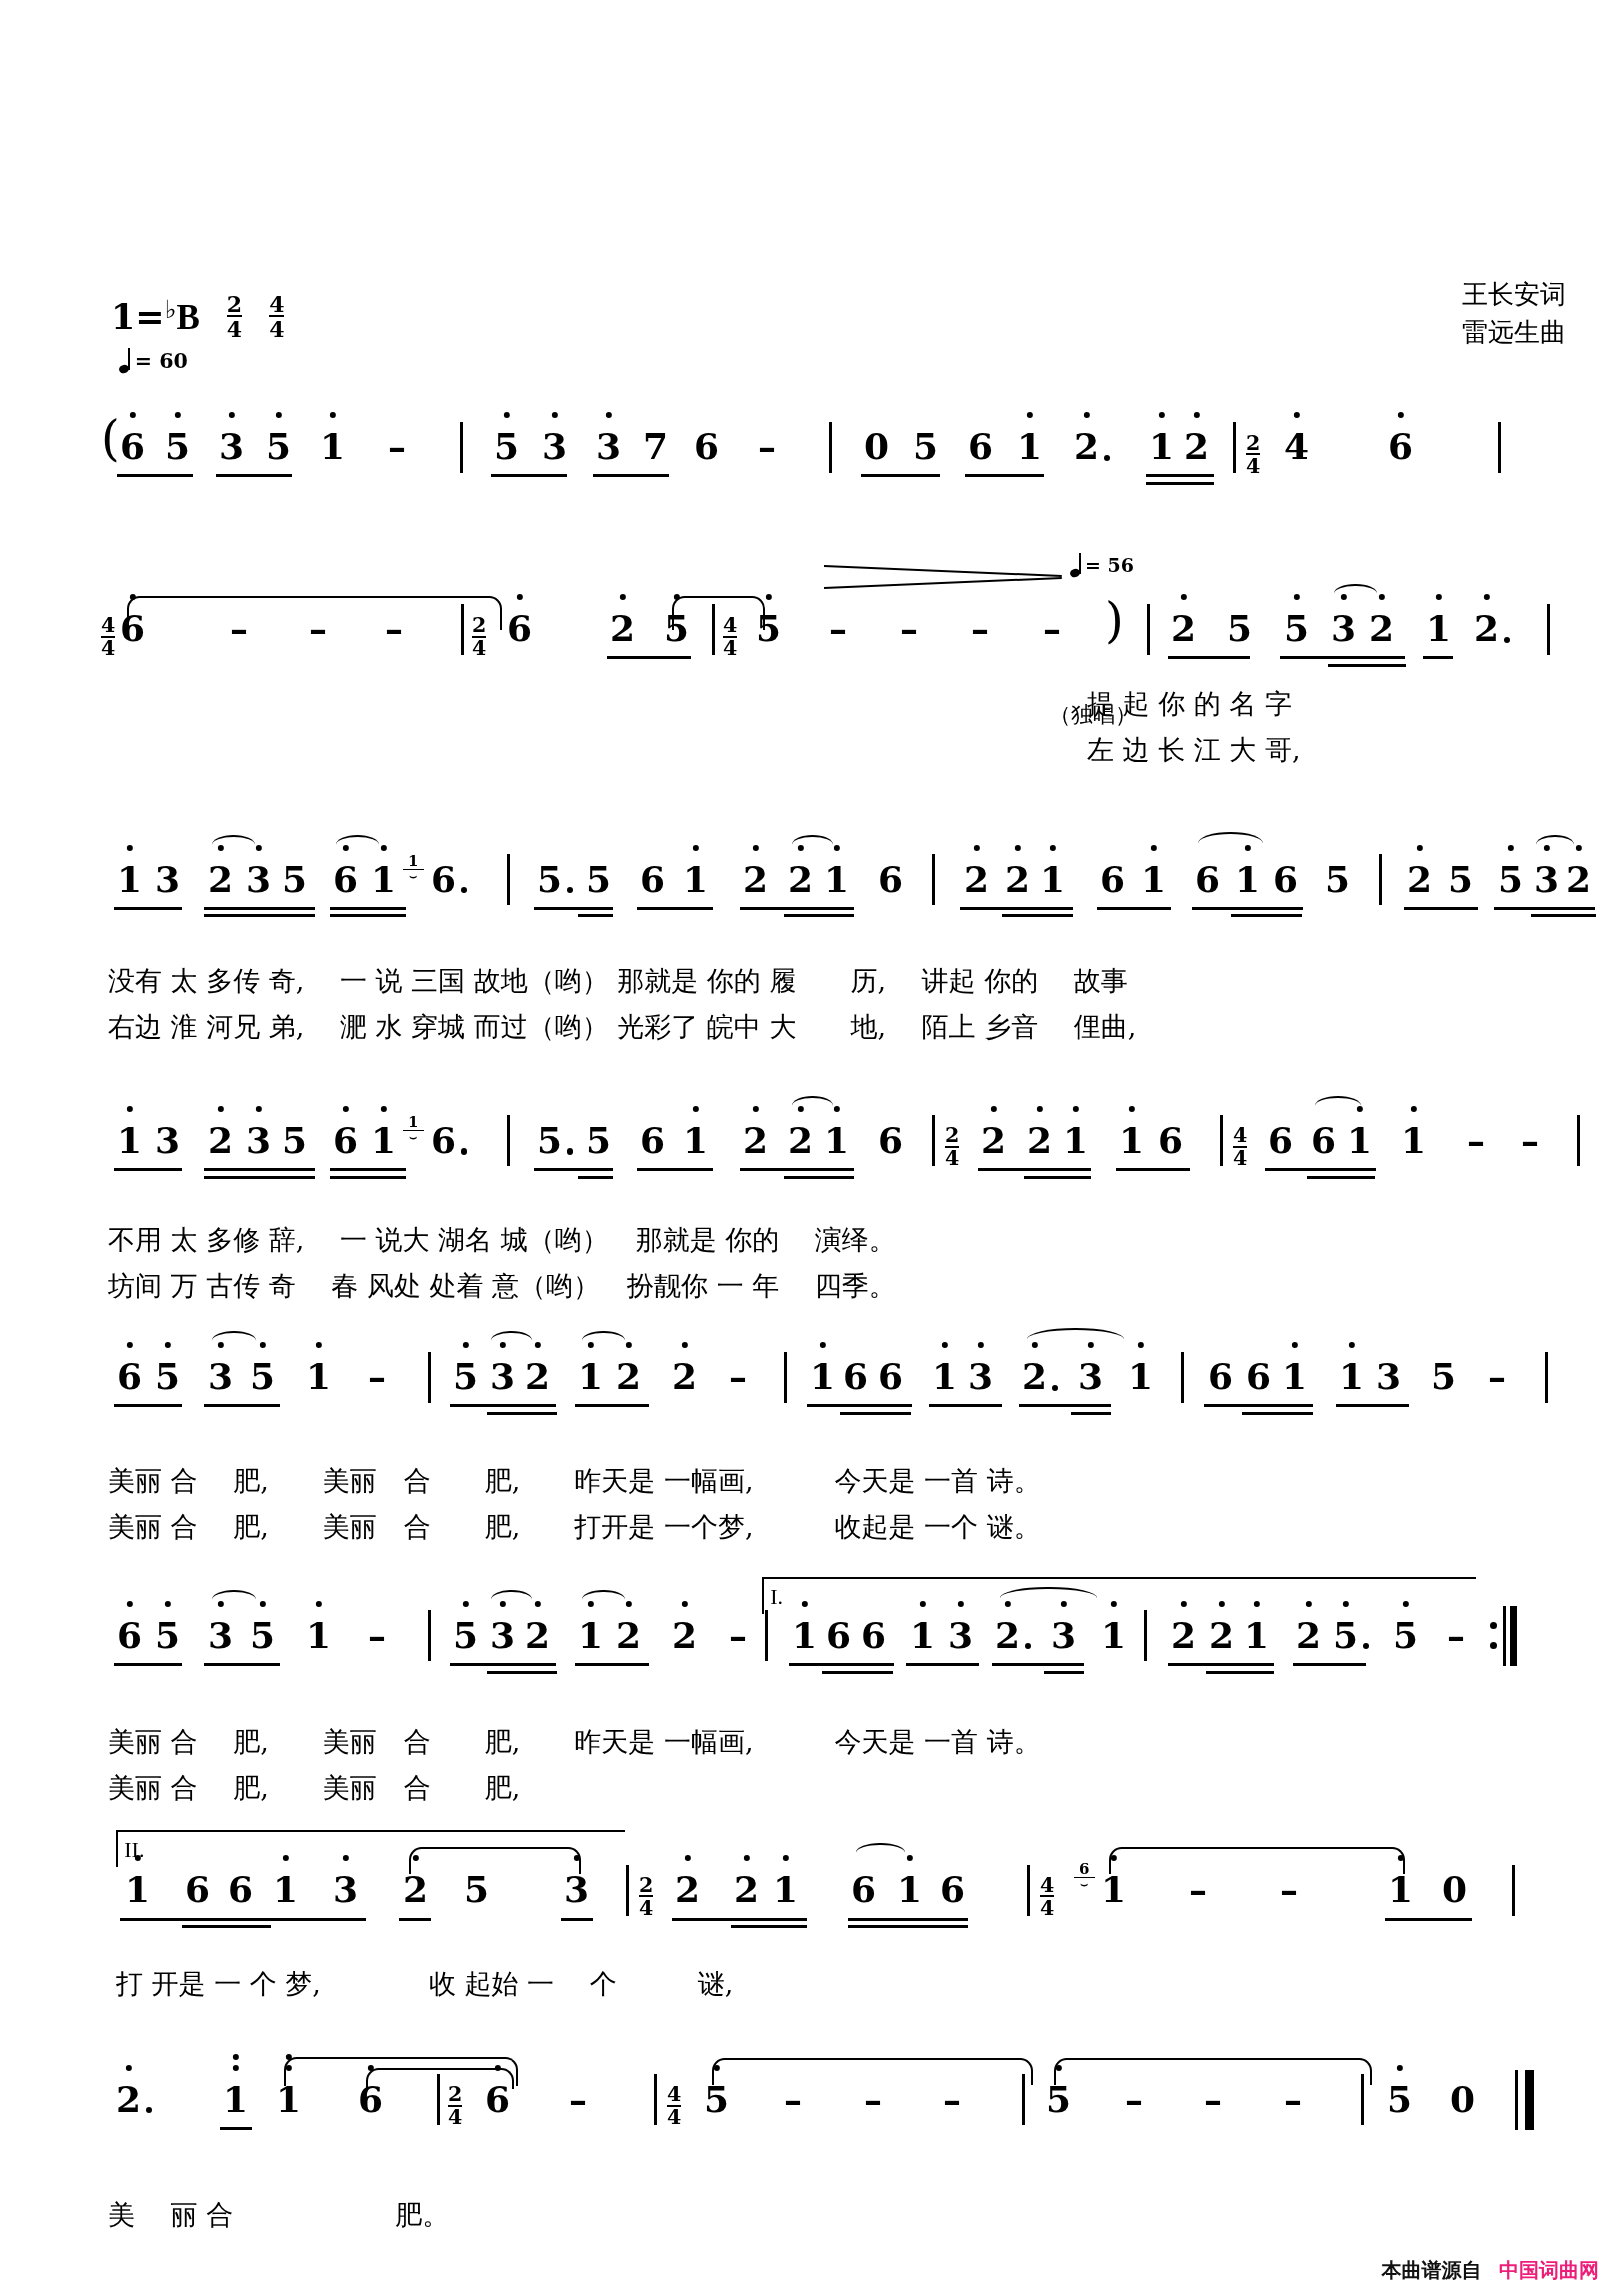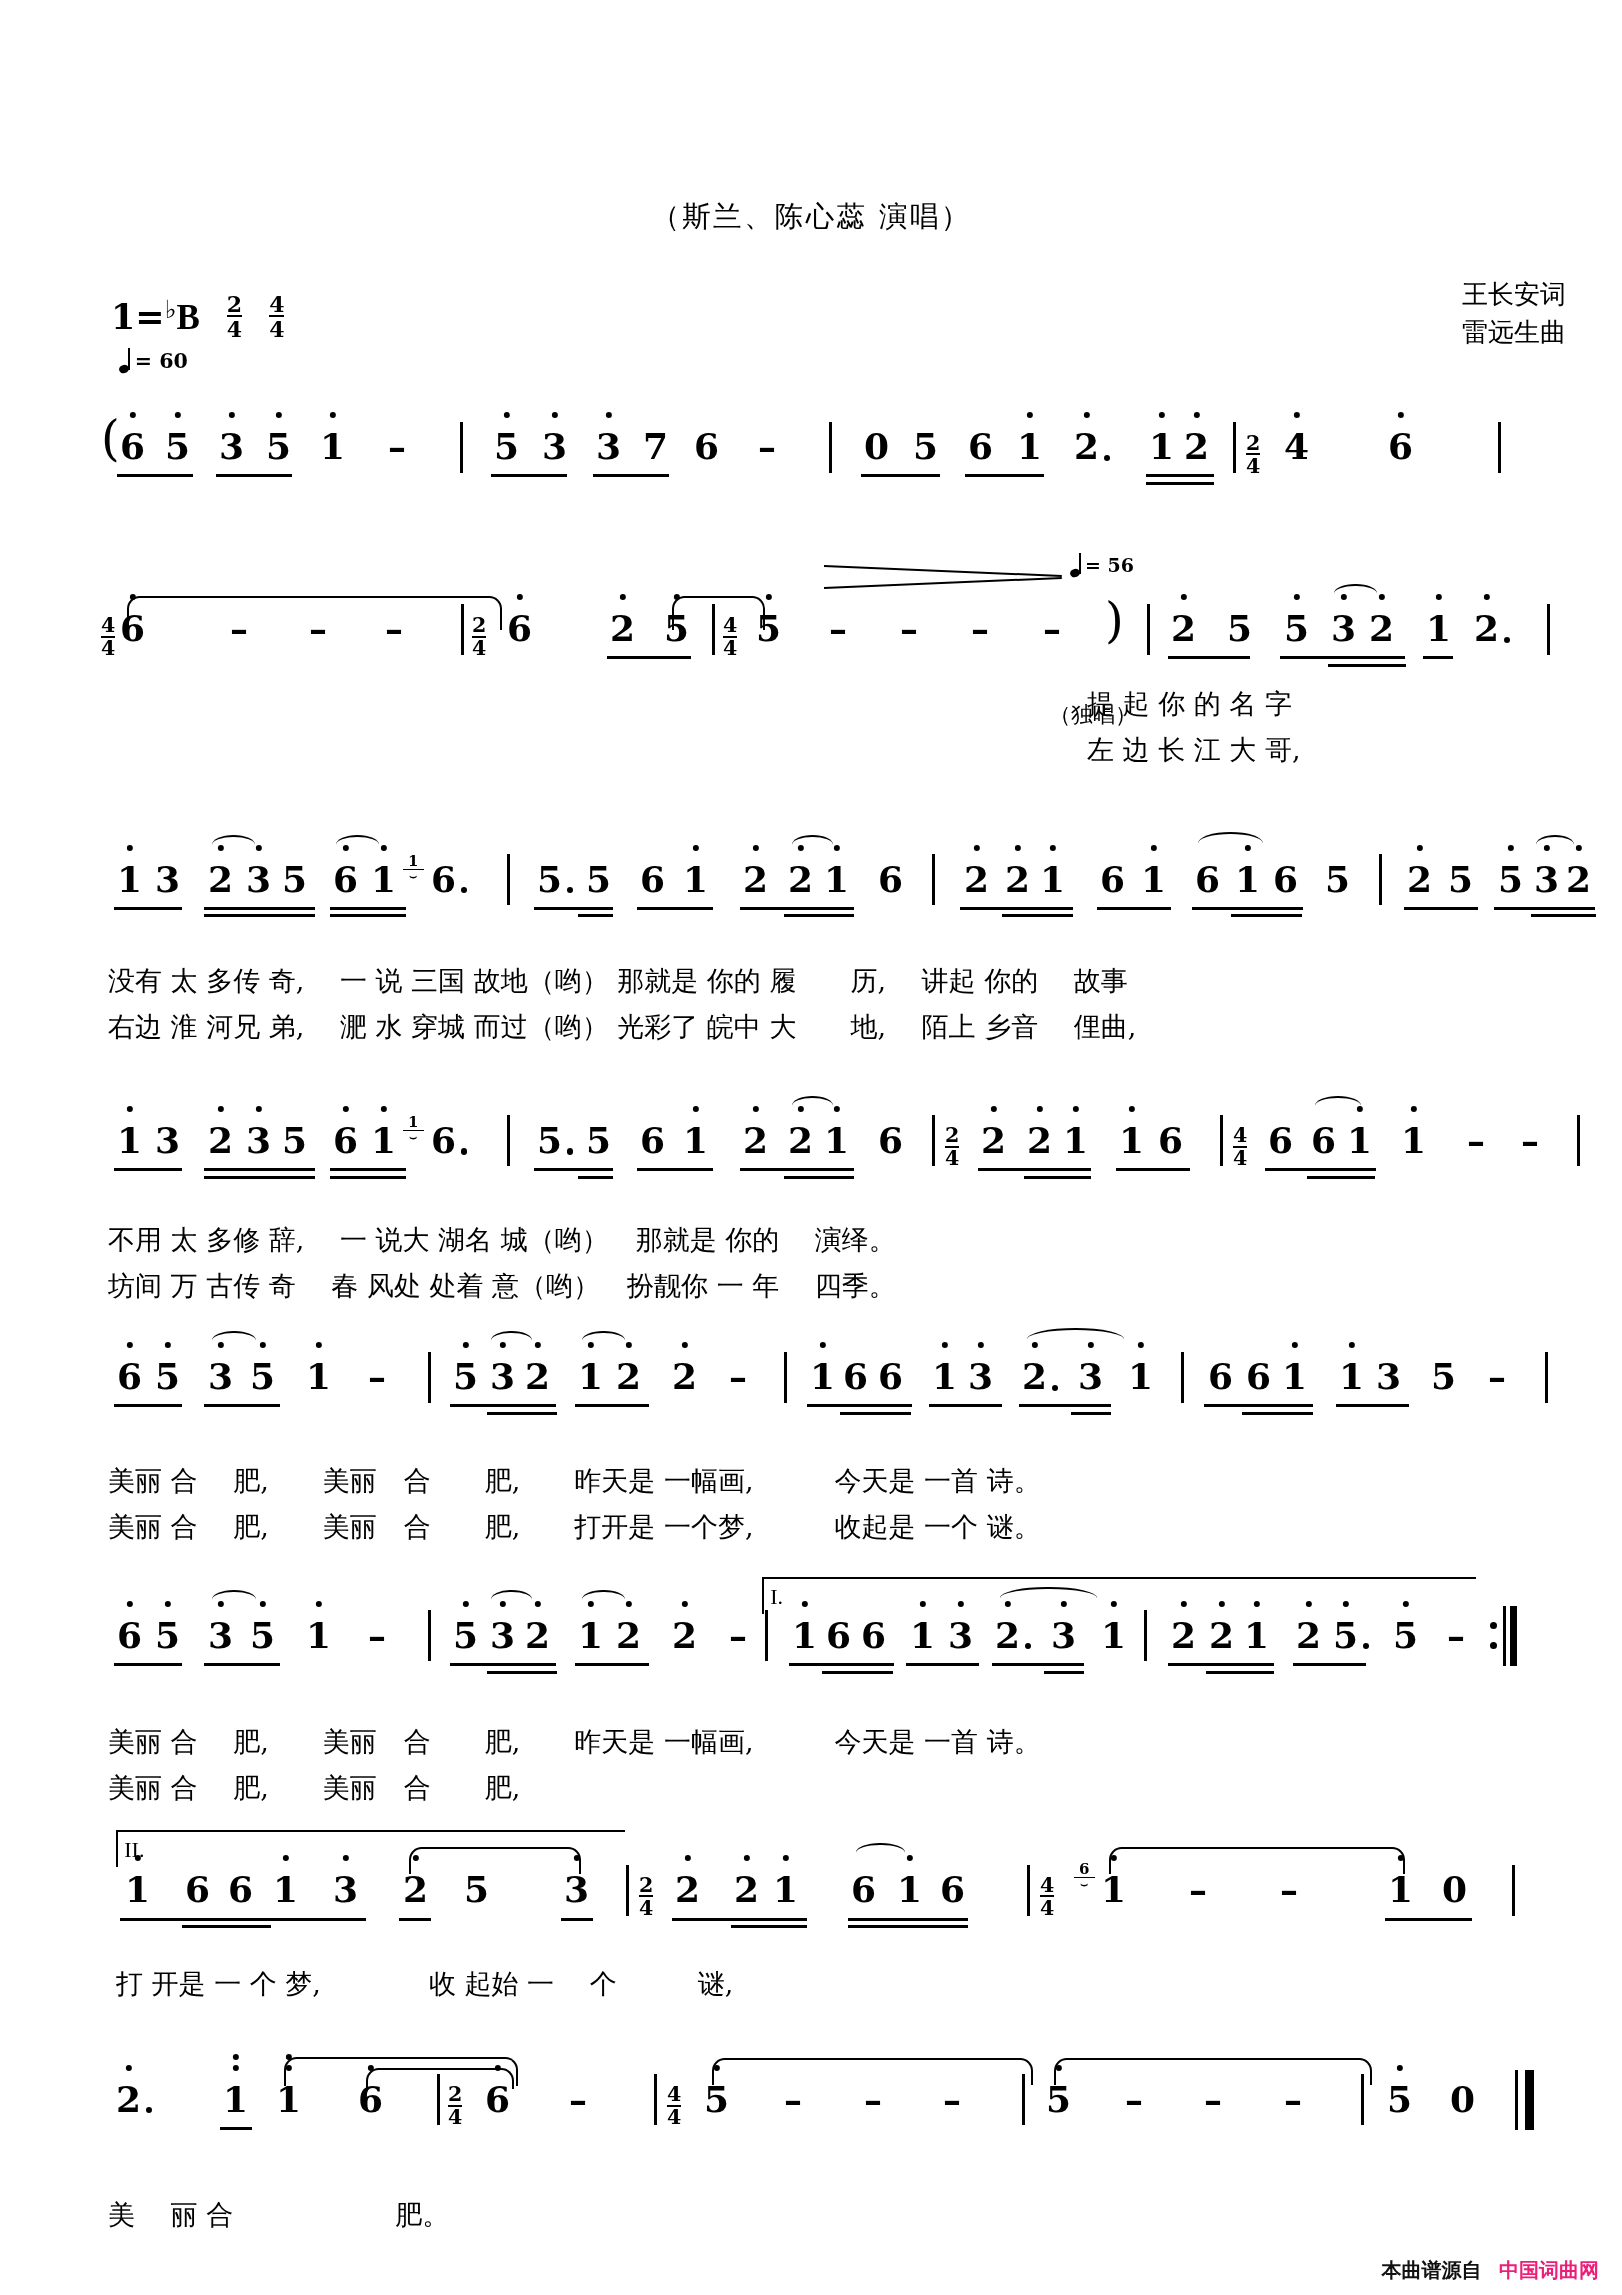--- a/index.html
+++ b/index.html
@@ -185,21 +185,20 @@
     display:flex;align-items:center;gap:17.4px;
   }
   .footer .src{color:#111;}
   .footer .site{color:#ED1E79;}
 </style>
 </head>
 <body>
 
 <div class="sheet">
 
-  <div class="subtitle">（斯兰、陈心蕊 演唱）</div>
 
   <div class="credits">
     <div>王长安词</div>
     <div>雷远生曲</div>
   </div>
 
   <div class="keyblock">
     <span class="keyname">
       <span>1=</span><span class="flat">♭</span><span class="bletter">B</span>
     </span>

